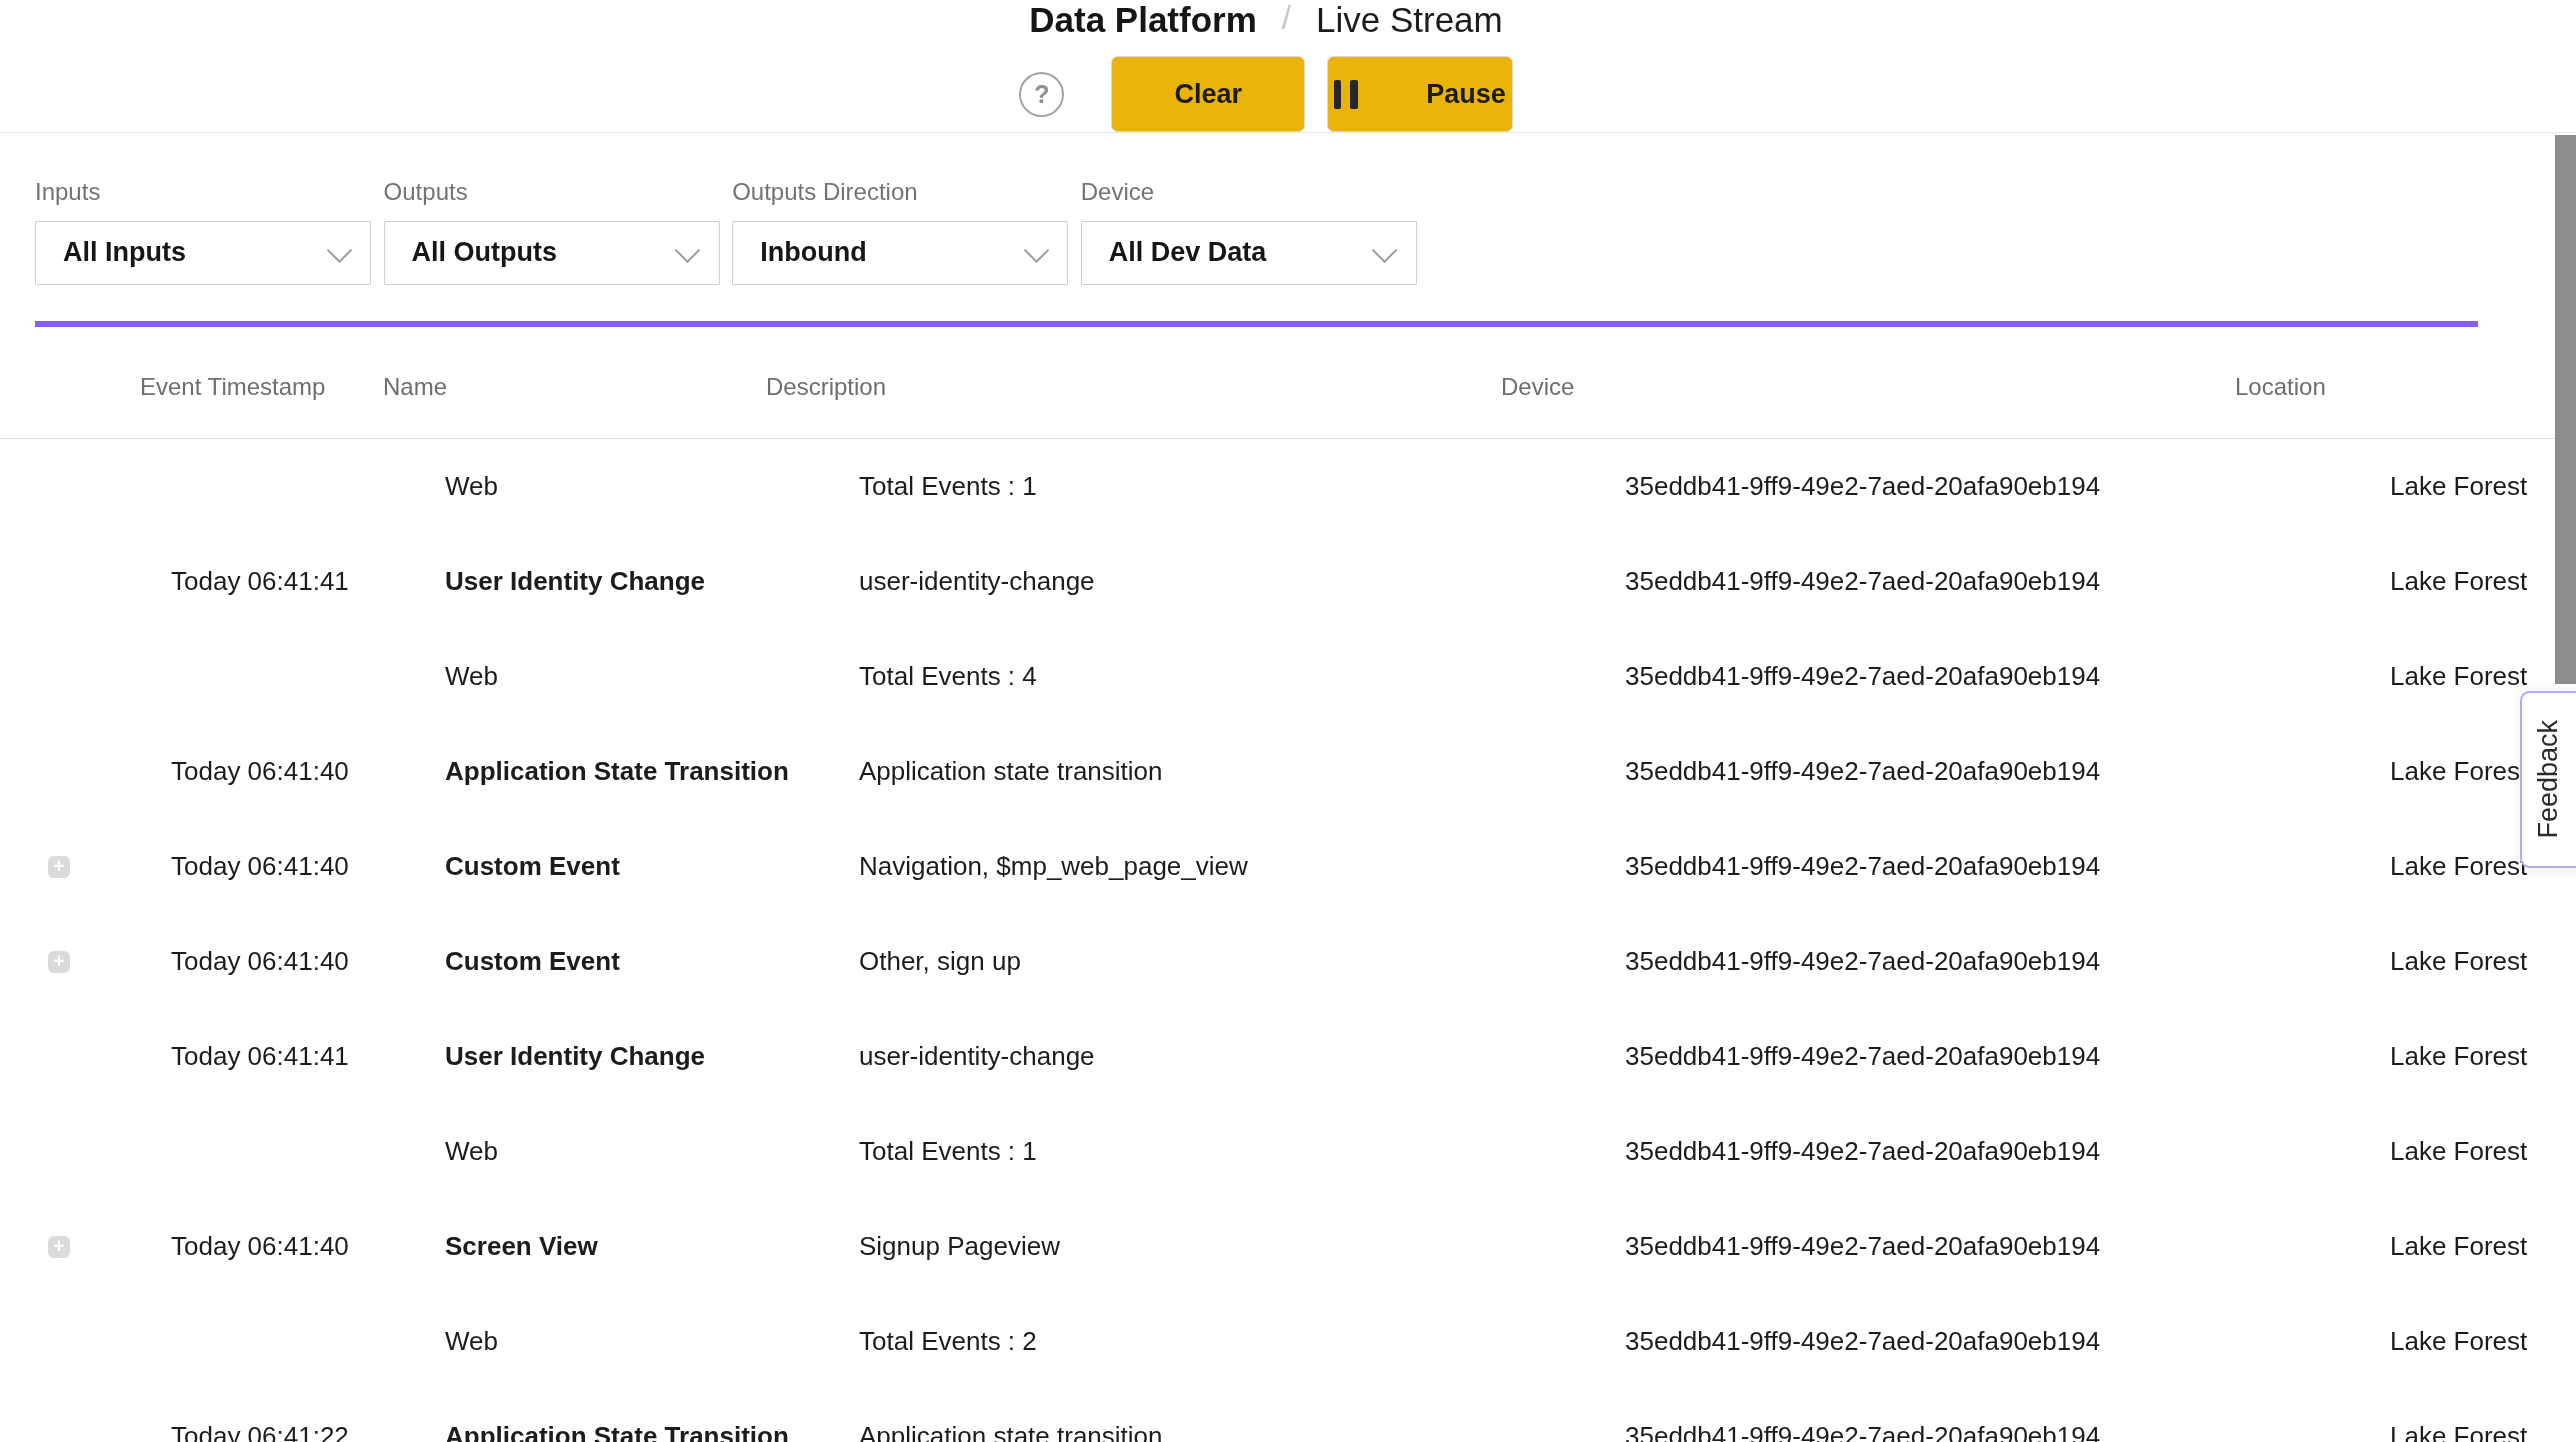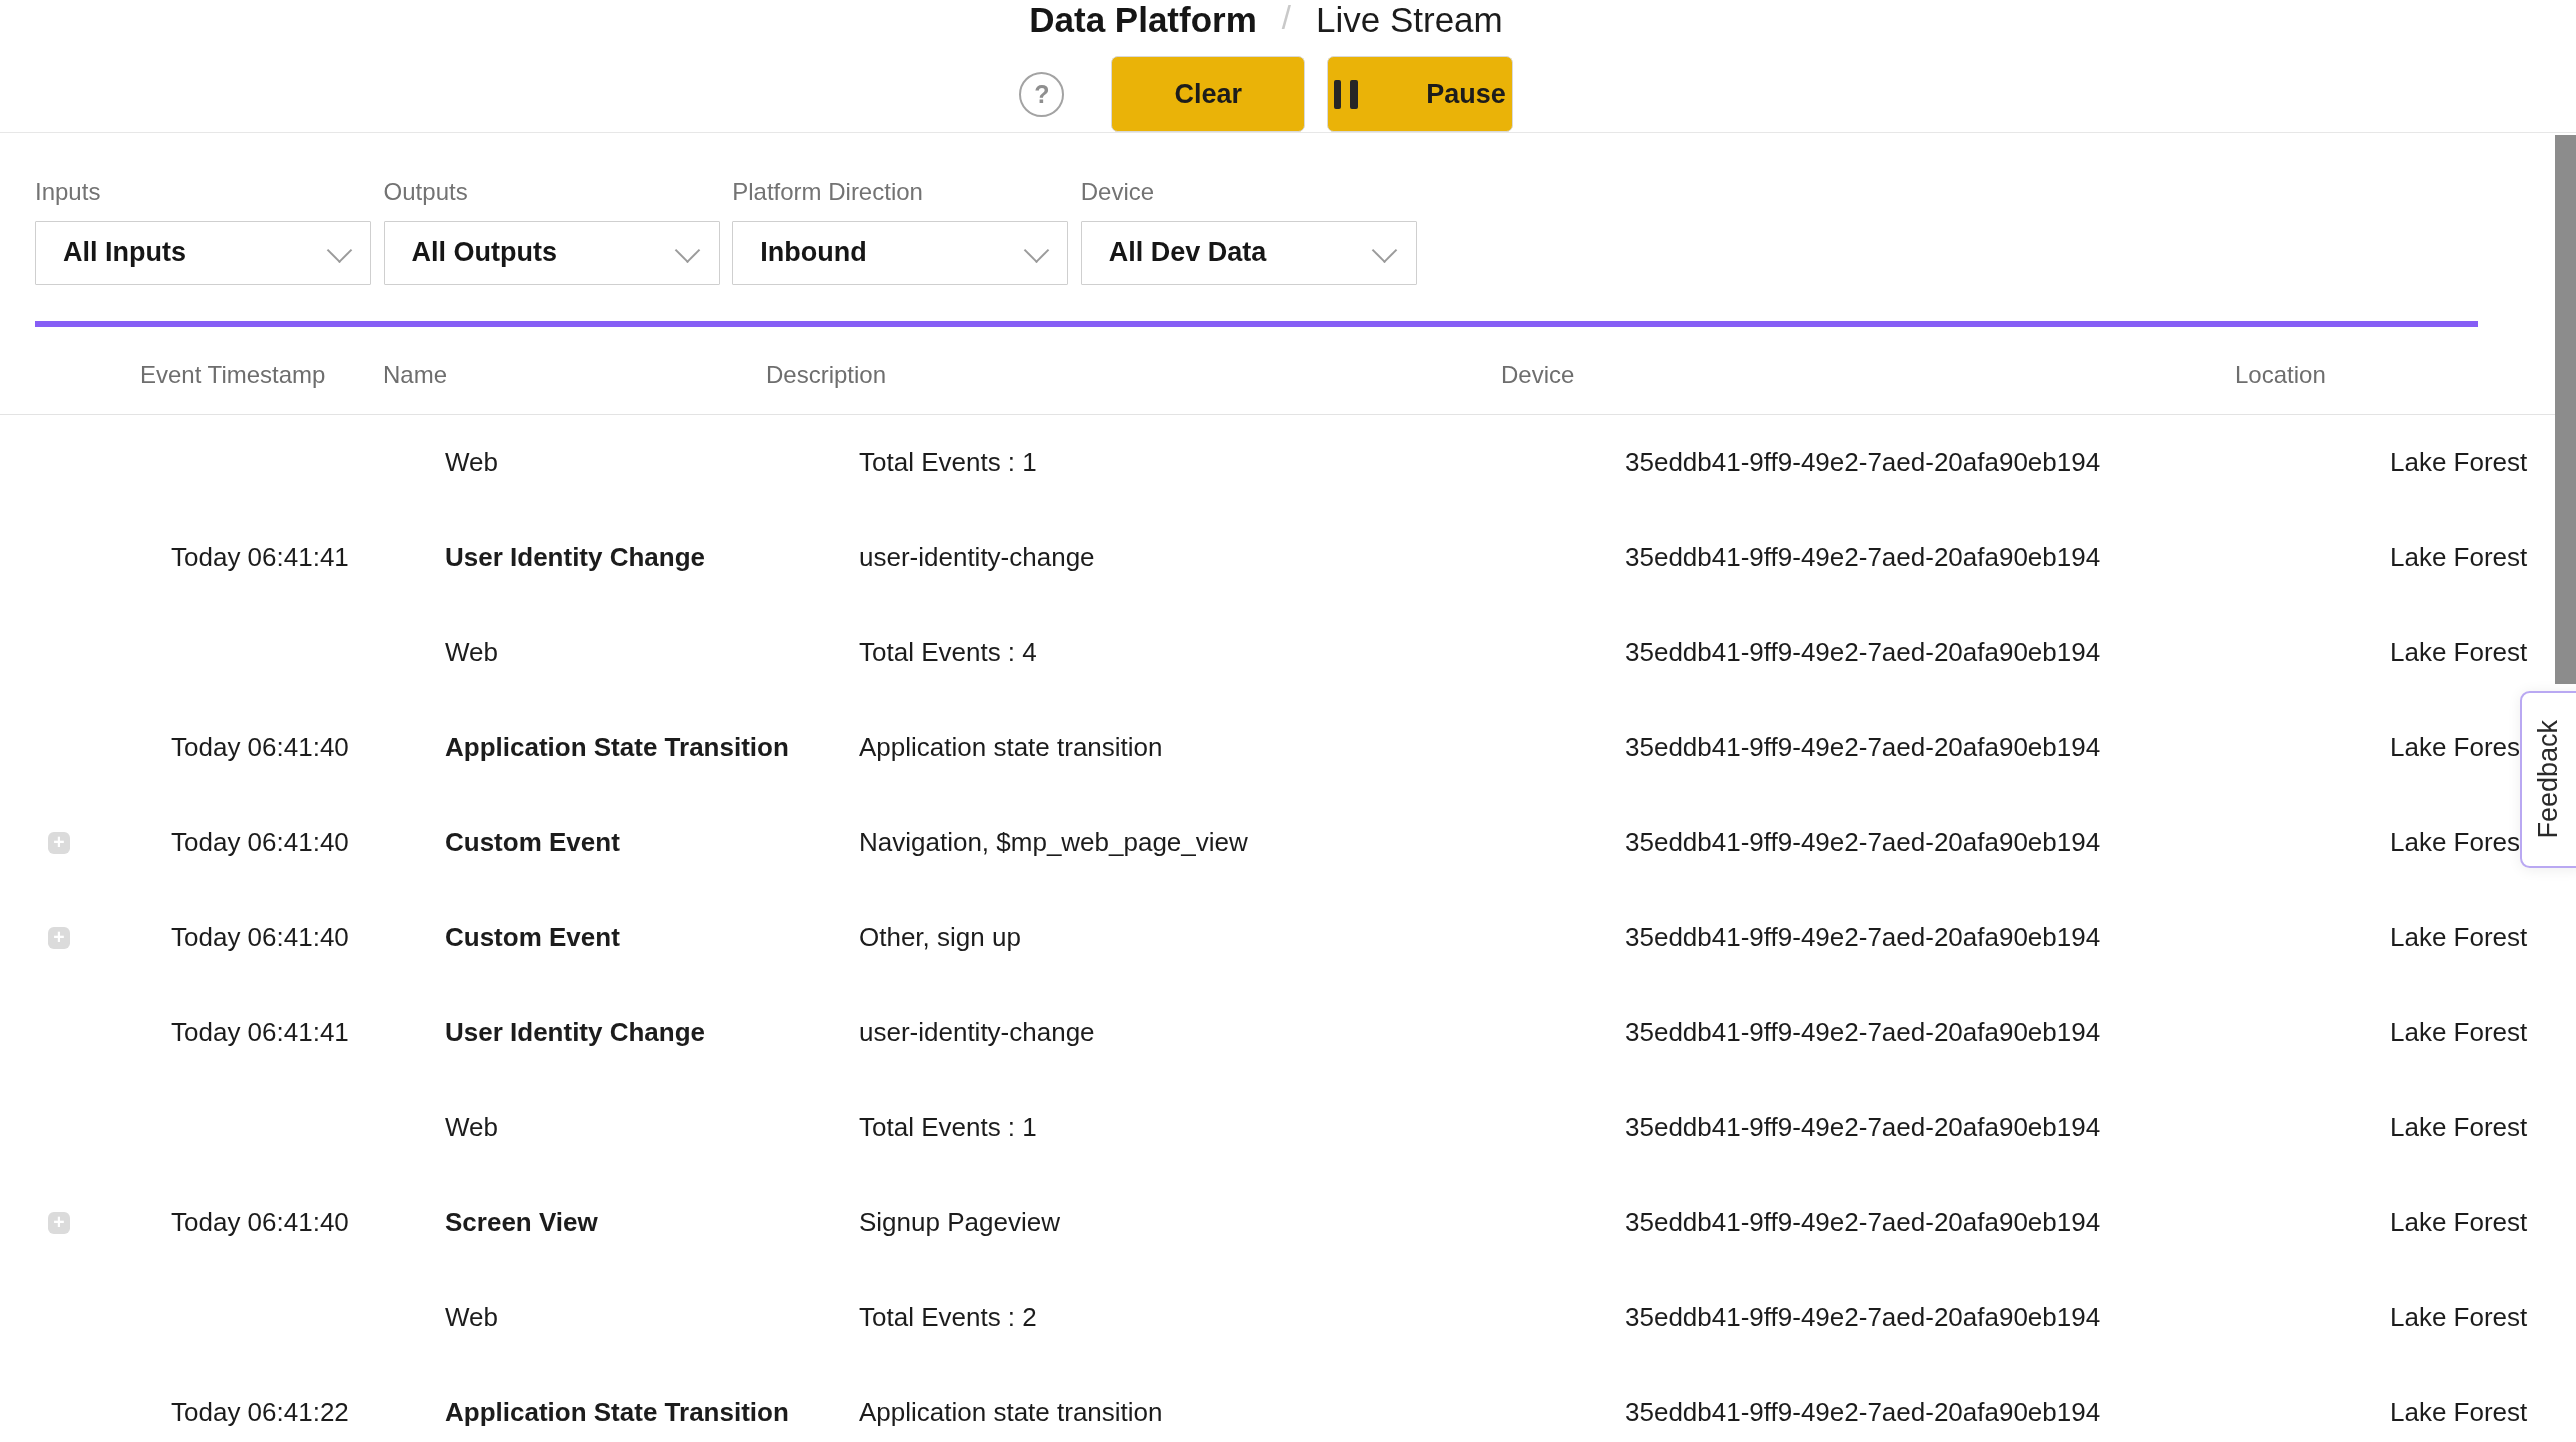--- a/index.html
+++ b/index.html
@@ -45,21 +45,21 @@
     padding:0 25px 0 27px;background:#fff;cursor:pointer;
   }
   .dropdown-value{font-size:27px;font-weight:700;color:#161616;}
   .chevron{
     width:15.5px;height:15.5px;border-right:2.9px solid #9b9b9b;border-bottom:2.9px solid #9b9b9b;
     transform:rotate(45deg) translateY(-3.9px);
   }
   
   .accent-line{margin:36px 0 0 35px;width:2443px;height:6.8px;background:var(--accent,#865ef5);}
   
-  .thead{display:flex;align-items:center;height:88px;box-sizing:border-box;
+  .thead{display:flex;align-items:center;height:112px;box-sizing:border-box;
     padding-top:9px;border-bottom:1.9px solid #e3e3e3;color:#6e6e6e;font-size:24px;}
   .trow{display:flex;align-items:center;height:95px;font-size:26px;color:#1c1c1c;gap:31px;}
   .cell{box-sizing:border-box;white-space:nowrap;overflow:hidden;}
   .c-expand{width:140px;padding-left:48px;display:flex;align-items:center;}
   .c-ts{width:243px;}
   .c-name{width:383px;padding-right:7.8px;}
   .c-name.bold{font-weight:700;}
   .c-desc{width:735px;padding-right:19.4px;}
   .c-dev{width:734px;padding-right:19.4px;}
   .c-loc{flex:1;}
@@ -117,21 +117,21 @@
     </div>
   </div>
   <div class="filter-group">
     <div class="filter-label">Outputs</div>
     <div class="dropdown">
       <span class="dropdown-value">All Outputs</span>
       <span class="chevron"></span>
     </div>
   </div>
   <div class="filter-group">
-    <div class="filter-label">Platform Direction</div>
+    <div class="filter-label">Outputs Direction</div>
     <div class="dropdown">
       <span class="dropdown-value">Inbound</span>
       <span class="chevron"></span>
     </div>
   </div>
   <div class="filter-group">
     <div class="filter-label">Device</div>
     <div class="dropdown">
       <span class="dropdown-value">All Dev Data</span>
       <span class="chevron"></span>

